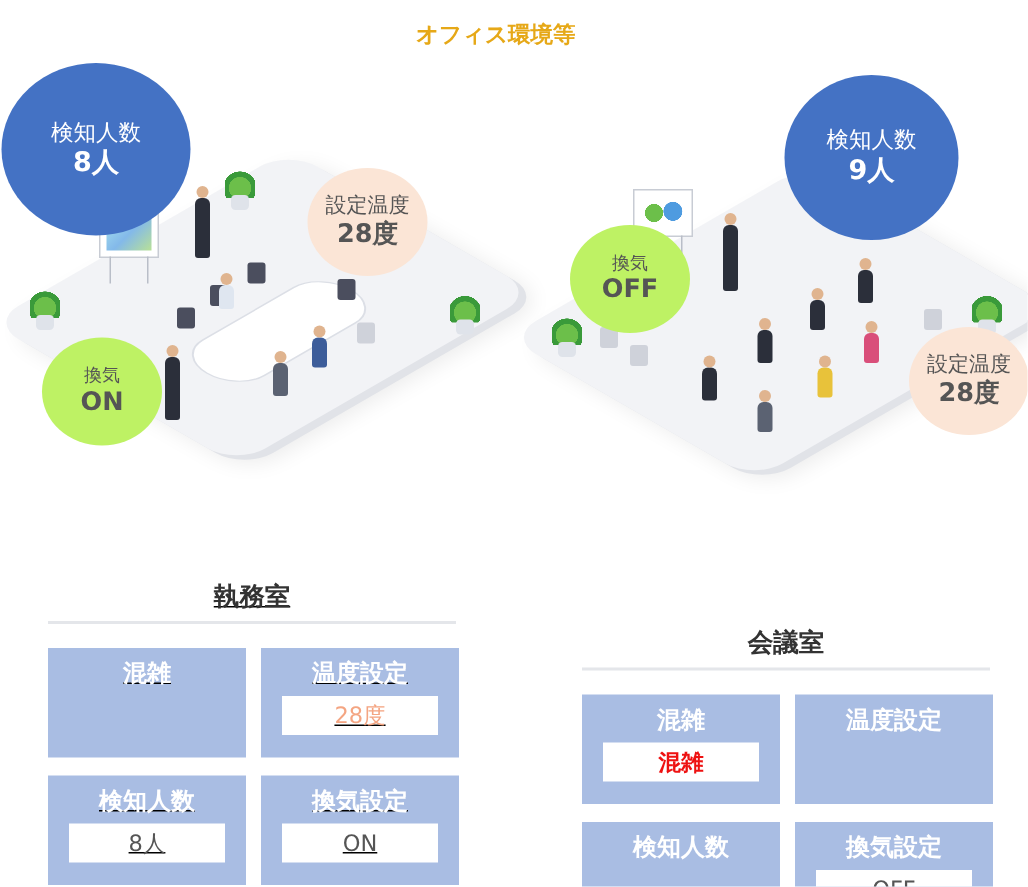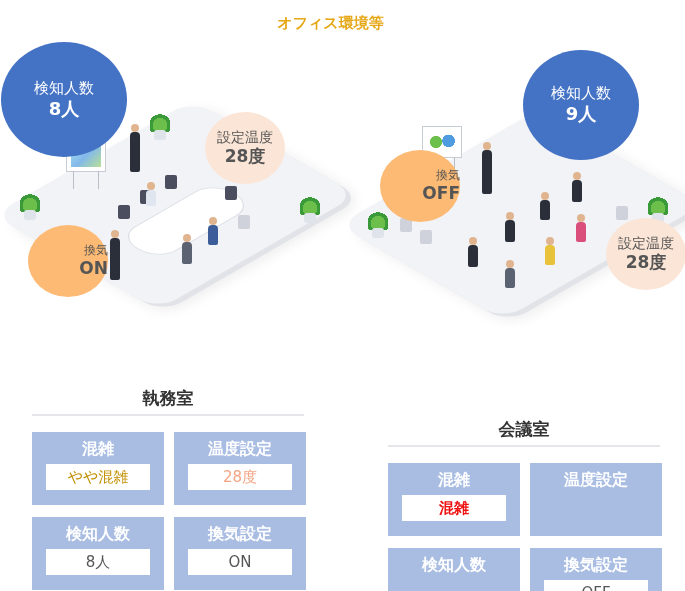--- a/index.html
+++ b/index.html
@@ -24,21 +24,21 @@
       position: absolute; border-radius: 50%;
       display: flex; flex-direction: column; align-items: center; justify-content: center;
       text-align: center; line-height: 1.25;
     }
     .bubble .lbl { font-size: 14px; }
     .bubble .val { font-size: 17px; font-weight: bold; }
     .b-blue { background: #4472c4; color: #ffffff; }
     .b-blue .lbl { font-size: 15px; }
     .b-blue .val { font-size: 18px; }
     .b-peach { background: #fbe5d6; color: #555555; }
-    .b-yellow { background: #fdba74; color: #555555; align-items: flex-end; }
+    .b-yellow { background: #bef264; color: #555555; }
     .b-yellow .lbl { font-size: 12px; }
 
     
     .deco { position: absolute; }
     .plant .pot { position: absolute; bottom: 0; left: 4px; width: 12px; height: 10px; background: #dfe3ea; border-radius: 3px; }
     .plant .leaf { position: absolute; width: 20px; height: 22px; bottom: 8px; left: 0;
       background: radial-gradient(circle at 50% 70%, #6cbf4a 0 40%, #3a9a3a 41% 60%, transparent 61%); }
     .person { position: absolute; width: 10px; background: #2b2f3a; border-radius: 4px 4px 2px 2px; }
     .person::before { content: ""; position: absolute; top: -8px; left: 1px; width: 8px; height: 8px; border-radius: 50%; background: #e0b48f; }
     .chair { position: absolute; width: 12px; height: 14px; background: #4b4e5e; border-radius: 2px; }
@@ -152,27 +152,26 @@
 </div>
 <div class="bubble b-yellow" style="left:380px;top:150px;width:80px;height:72px;">
   <span class="lbl">換気</span>
   <span class="val">OFF</span>
 </div>
 <div class="bubble b-peach" style="left:606px;top:218px;width:80px;height:72px;">
   <span class="lbl">設定温度</span>
   <span class="val">28度</span>
 </div>
 
-<div class="panel" style="left:32px;">
+<div class="panel" style="left:32px;text-decoration:underline;">
   <div class="panel-title">執務室</div>
   <div class="panel-rule"></div>
   <div class="grid">
     <div class="tile">
       <div class="t-label">混雑</div>
-      <div class="t-box mid">やや混雑</div>
     </div>
     <div class="tile">
       <div class="t-label">温度設定</div>
       <div class="t-box temp">28度</div>
     </div>
     <div class="tile">
       <div class="t-label">検知人数</div>
       <div class="t-box">8人</div>
     </div>
     <div class="tile">

